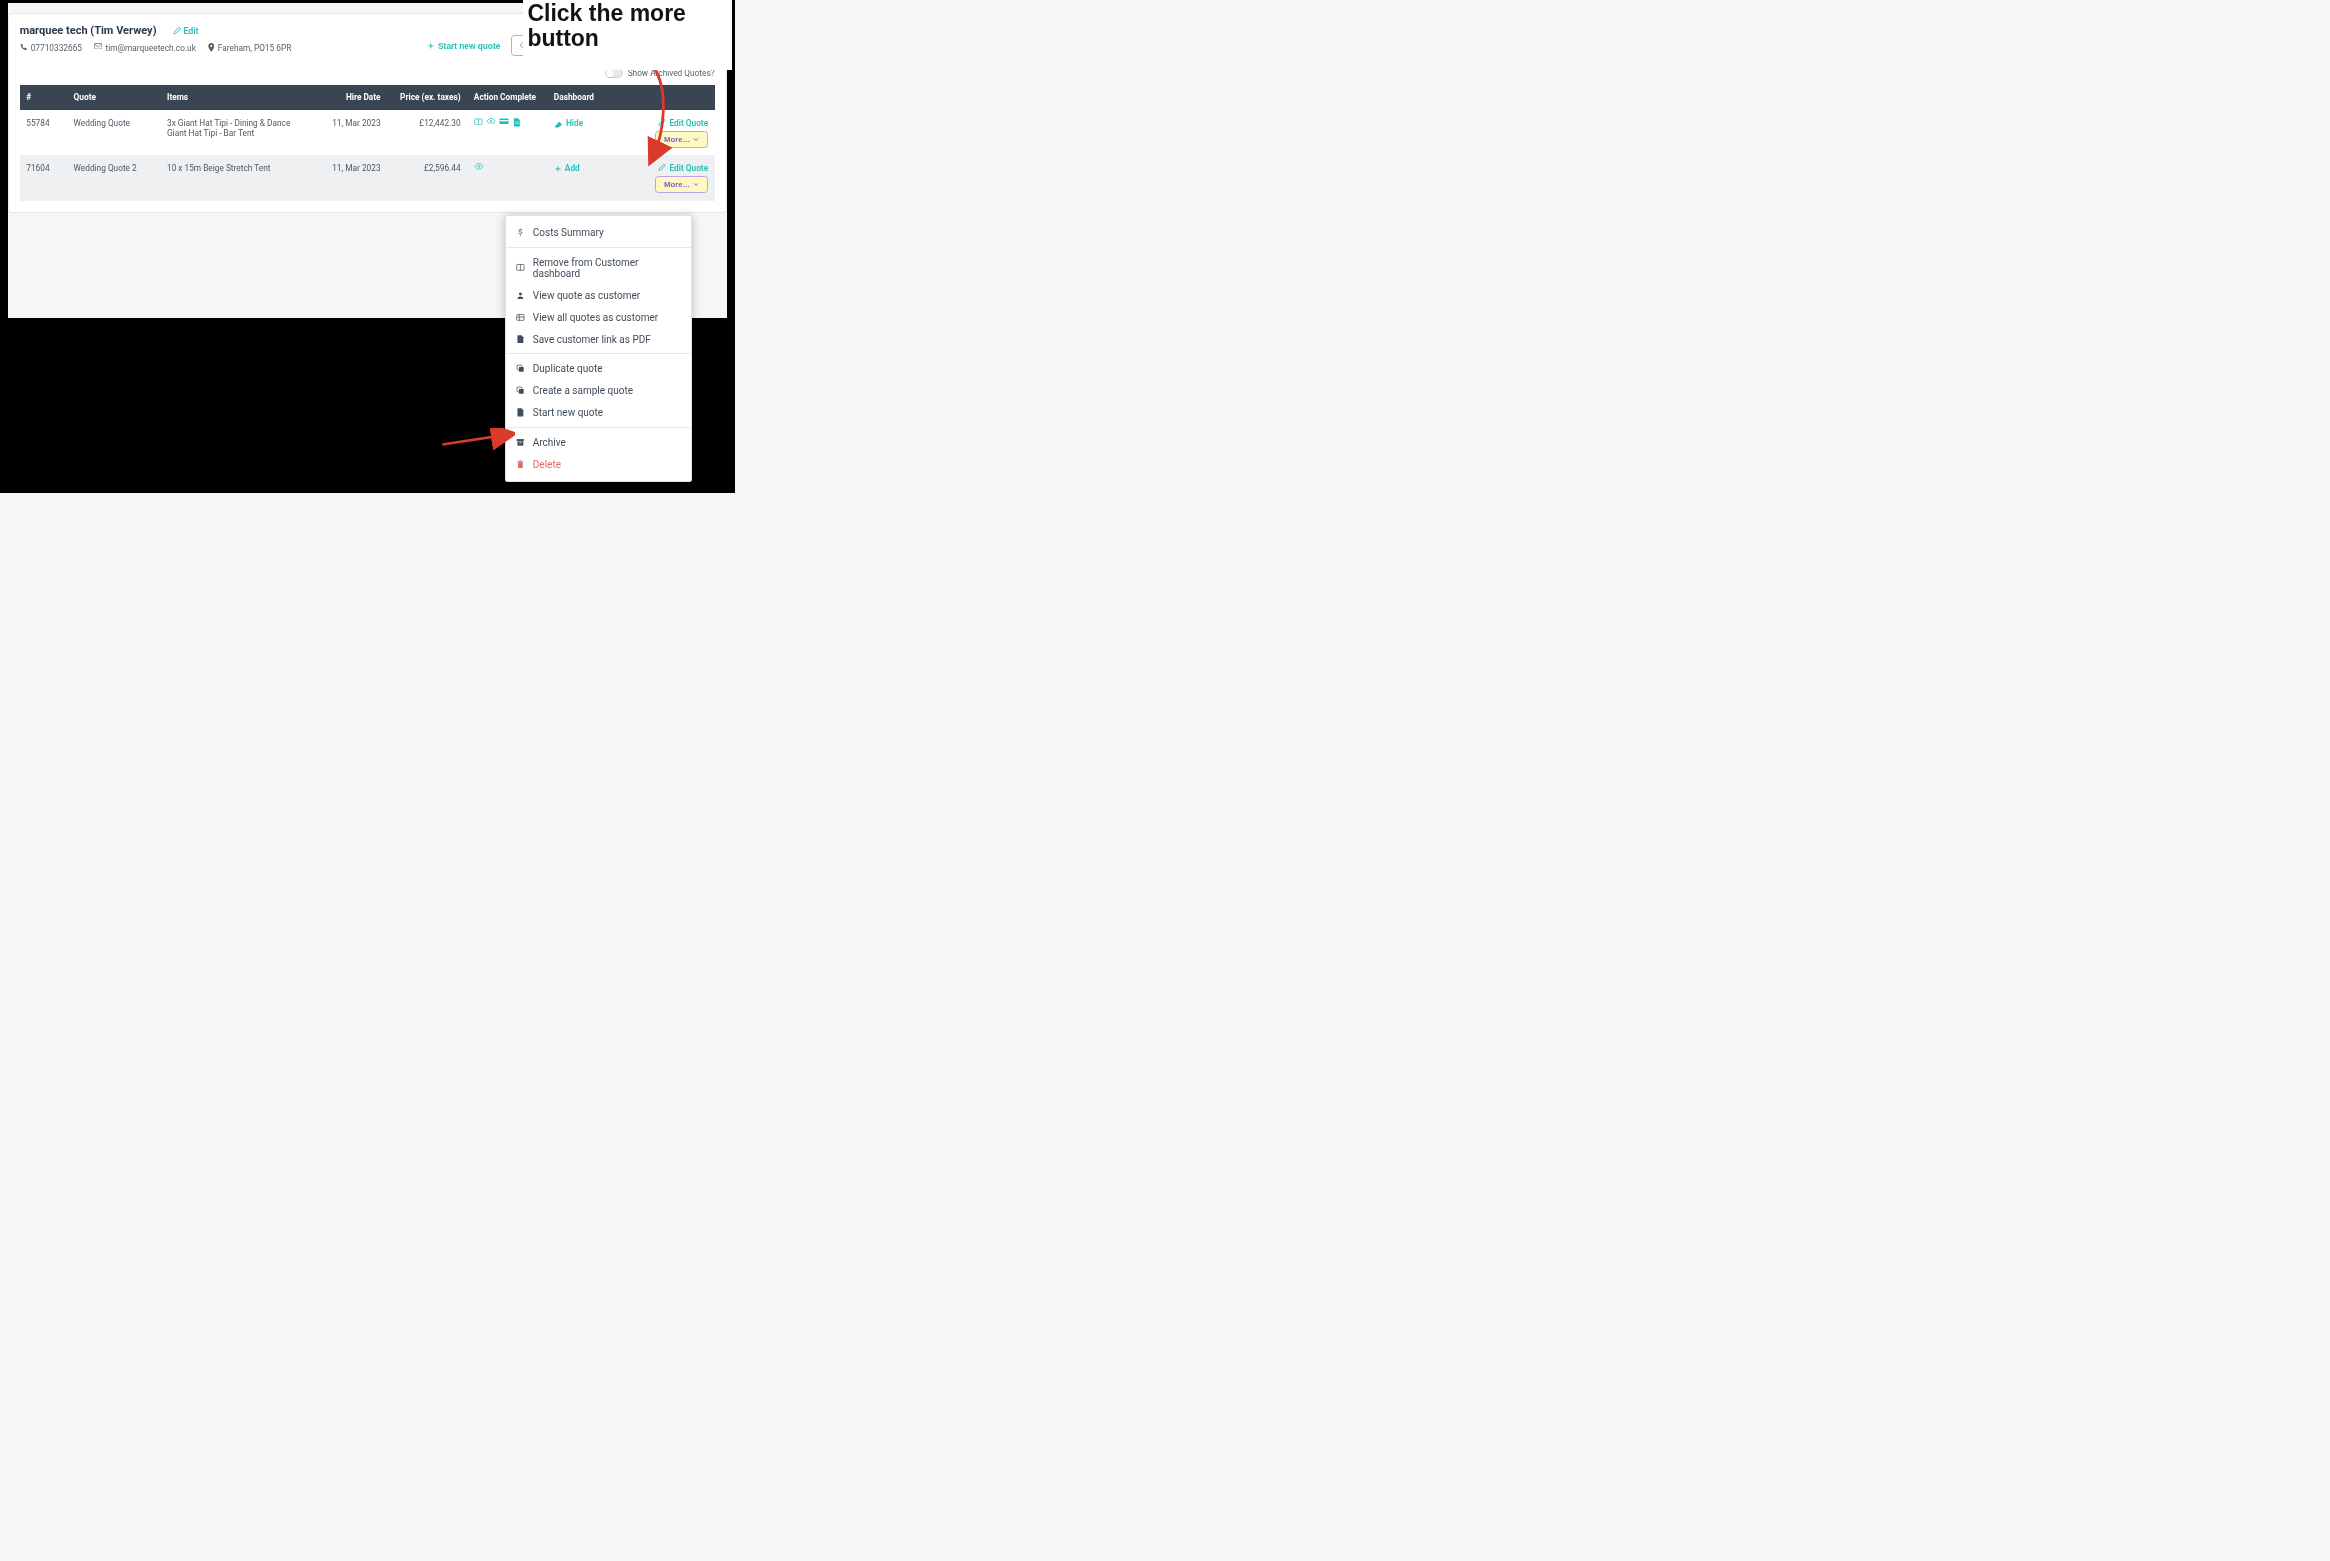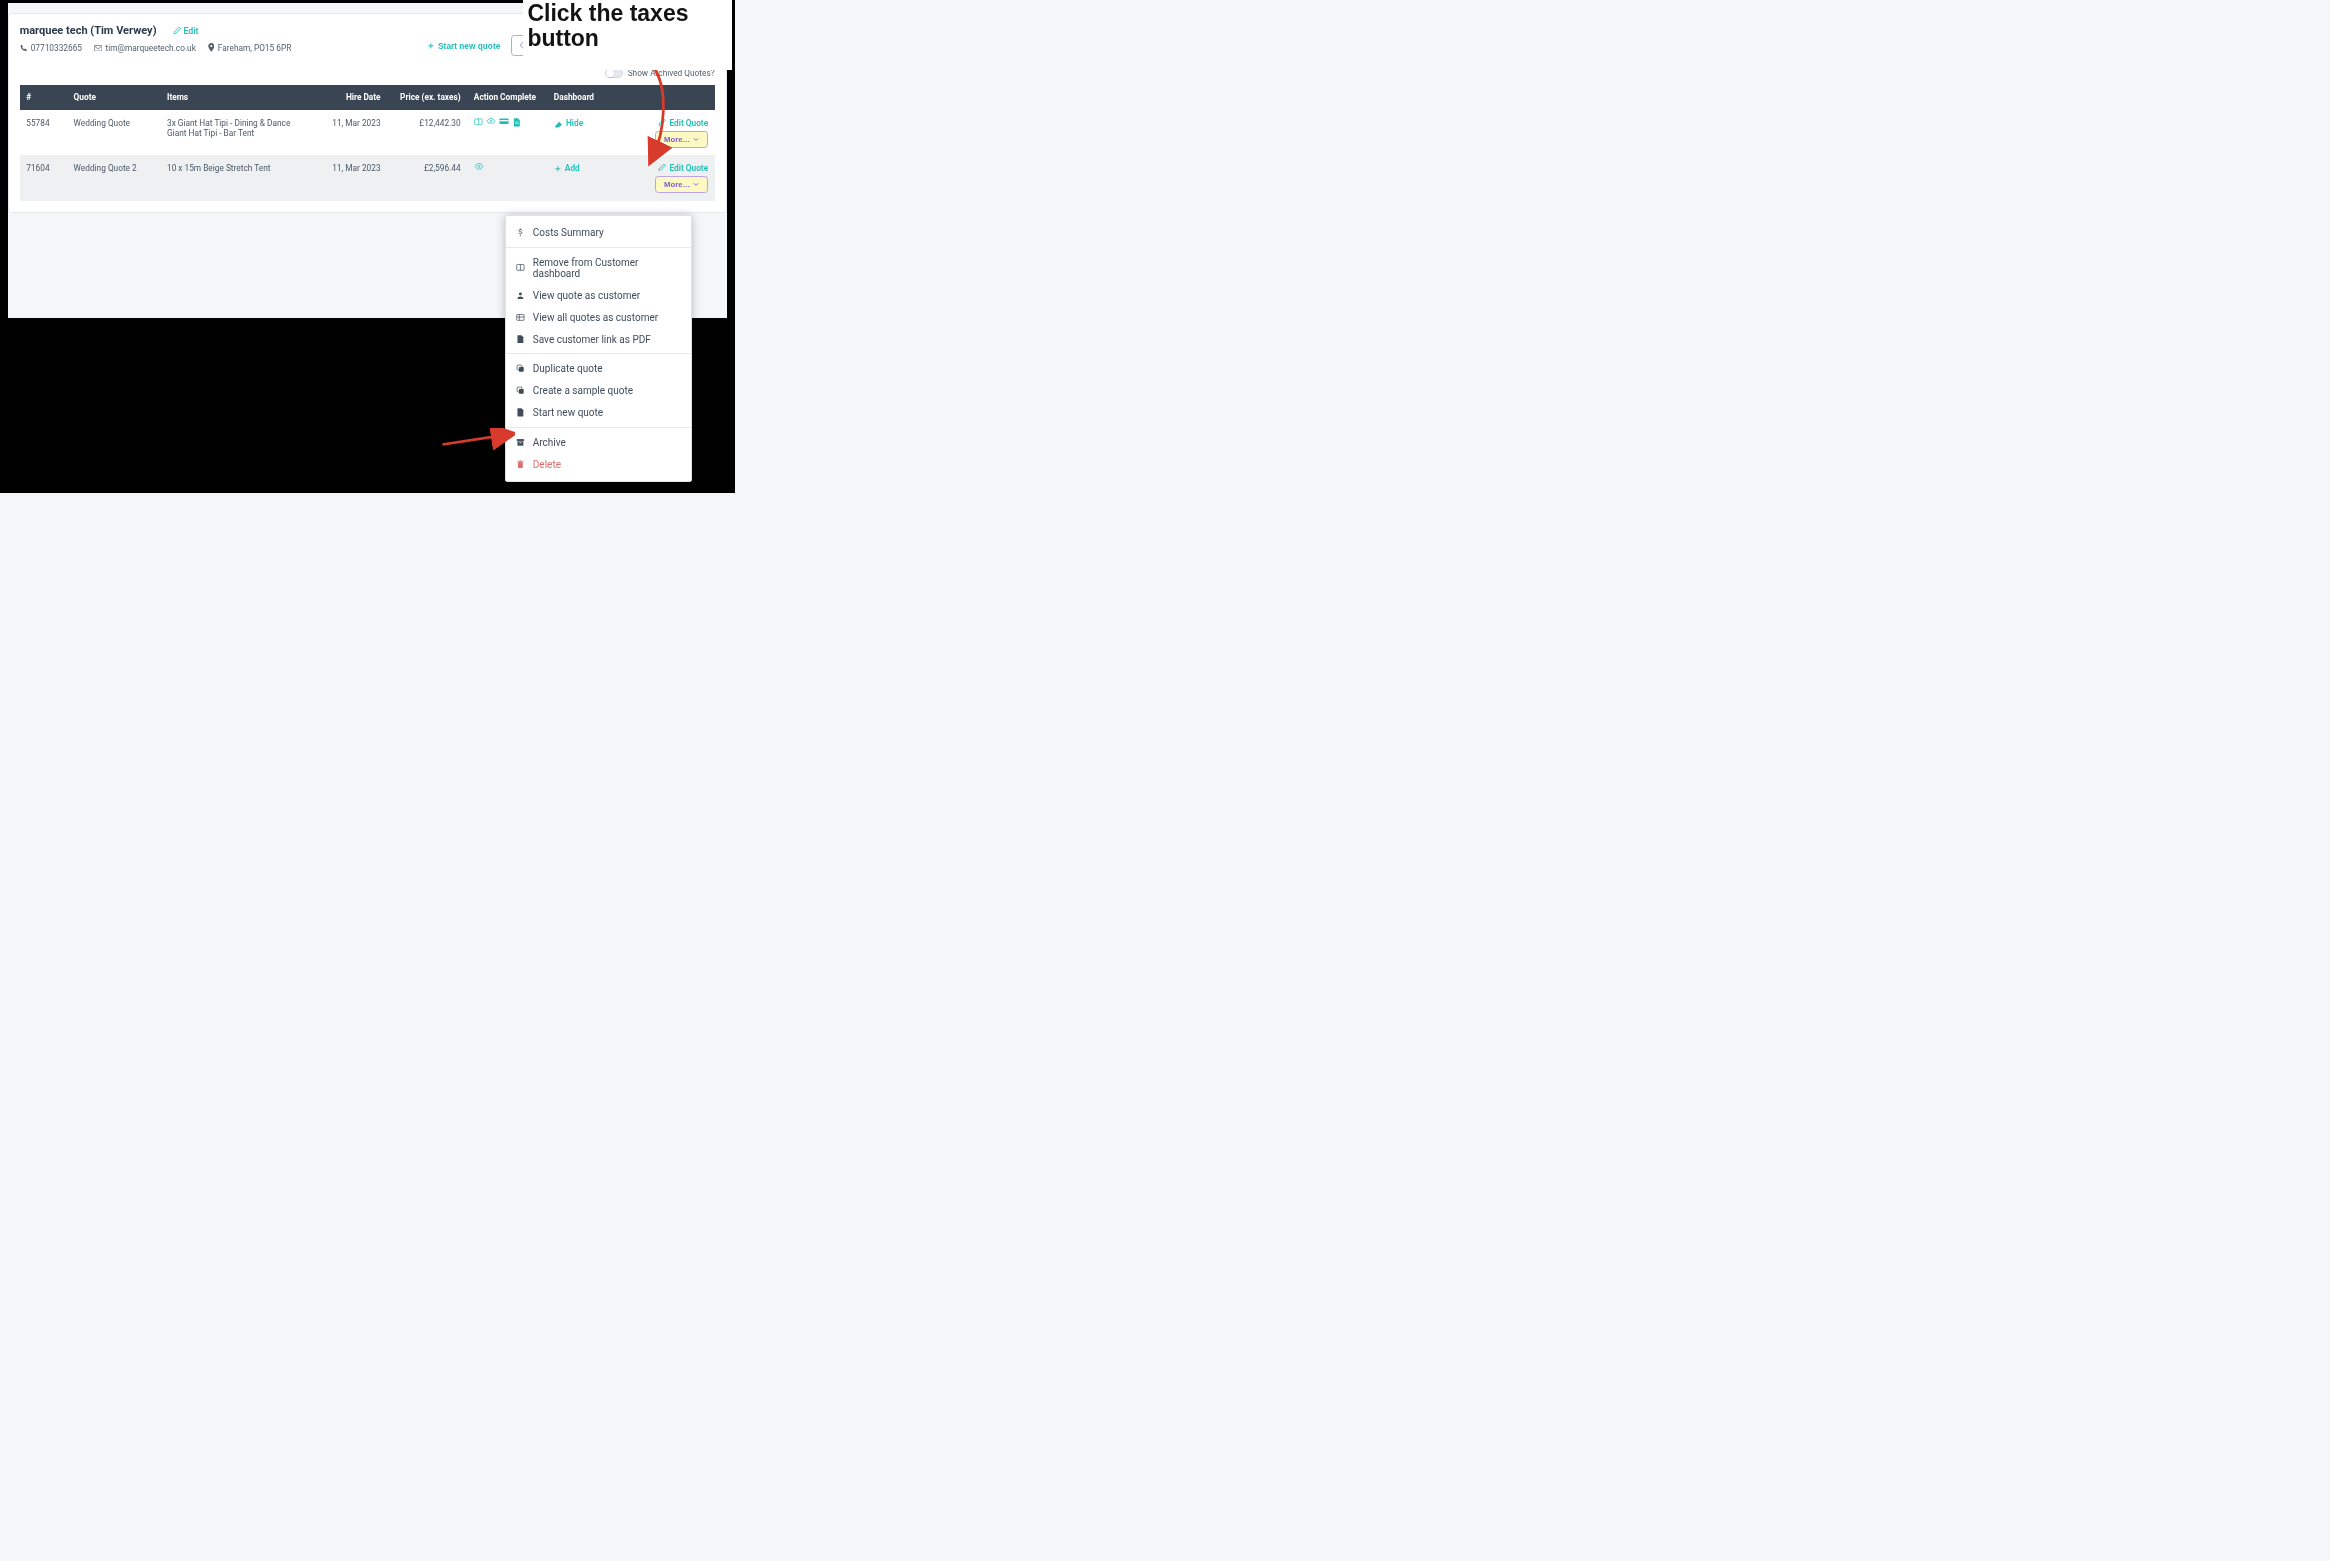--- a/index.html
+++ b/index.html
@@ -54,21 +54,21 @@
   }
   .contact-row {
     margin-top: 5.5px;
     display: flex;
     gap: 12px;
     color: #55606b;
     font-size: 8.3px;
     align-items: center;
     flex-wrap: wrap;
   }
-  .contact-row .ci { display: inline-flex; align-items: center; gap: 3.3px; }
+  .contact-row .ci { display: inline-flex; align-items: flex-start; gap: 3.3px; }
   .top-buttons {
     display: flex;
     gap: 5.5px;
     align-items: center;
     margin-top: 11px;
   }
   .link-btn {
     color: #1fbfb8;
     font-weight: 600;
     font-size: 8.3px;
@@ -514,21 +514,21 @@
             <rect x="5" y="7" width="14" height="17" rx="2"></rect>
             <rect x="3" y="4" width="18" height="3"></rect>
             <rect x="9" y="1" width="6" height="3"></rect>
           </svg>
         <span>Delete</span>
       </div>
     </div>
   </div>
 
   <div class="annot-box">
-    <div class="annot-text">Click the taxes button</div>
+    <div class="annot-text">Click the more button</div>
   </div>
 
   <svg class="arrow" style="left:631px; top:62px;" width="44" height="110" viewBox="0 0 80 200">
     <defs>
         <marker id="ah1" markerWidth="10" markerHeight="10" refX="6" refY="5" orient="auto">
           <path d="M0,0 L10,5 L0,10 z" fill="#d83a2b"></path>
         </marker>
       </defs>
     <path d="M40,8 C70,50 60,130 40,172" stroke="#d83a2b" stroke-width="5" fill="none" marker-end="url(#ah1)"></path>
   </svg>

